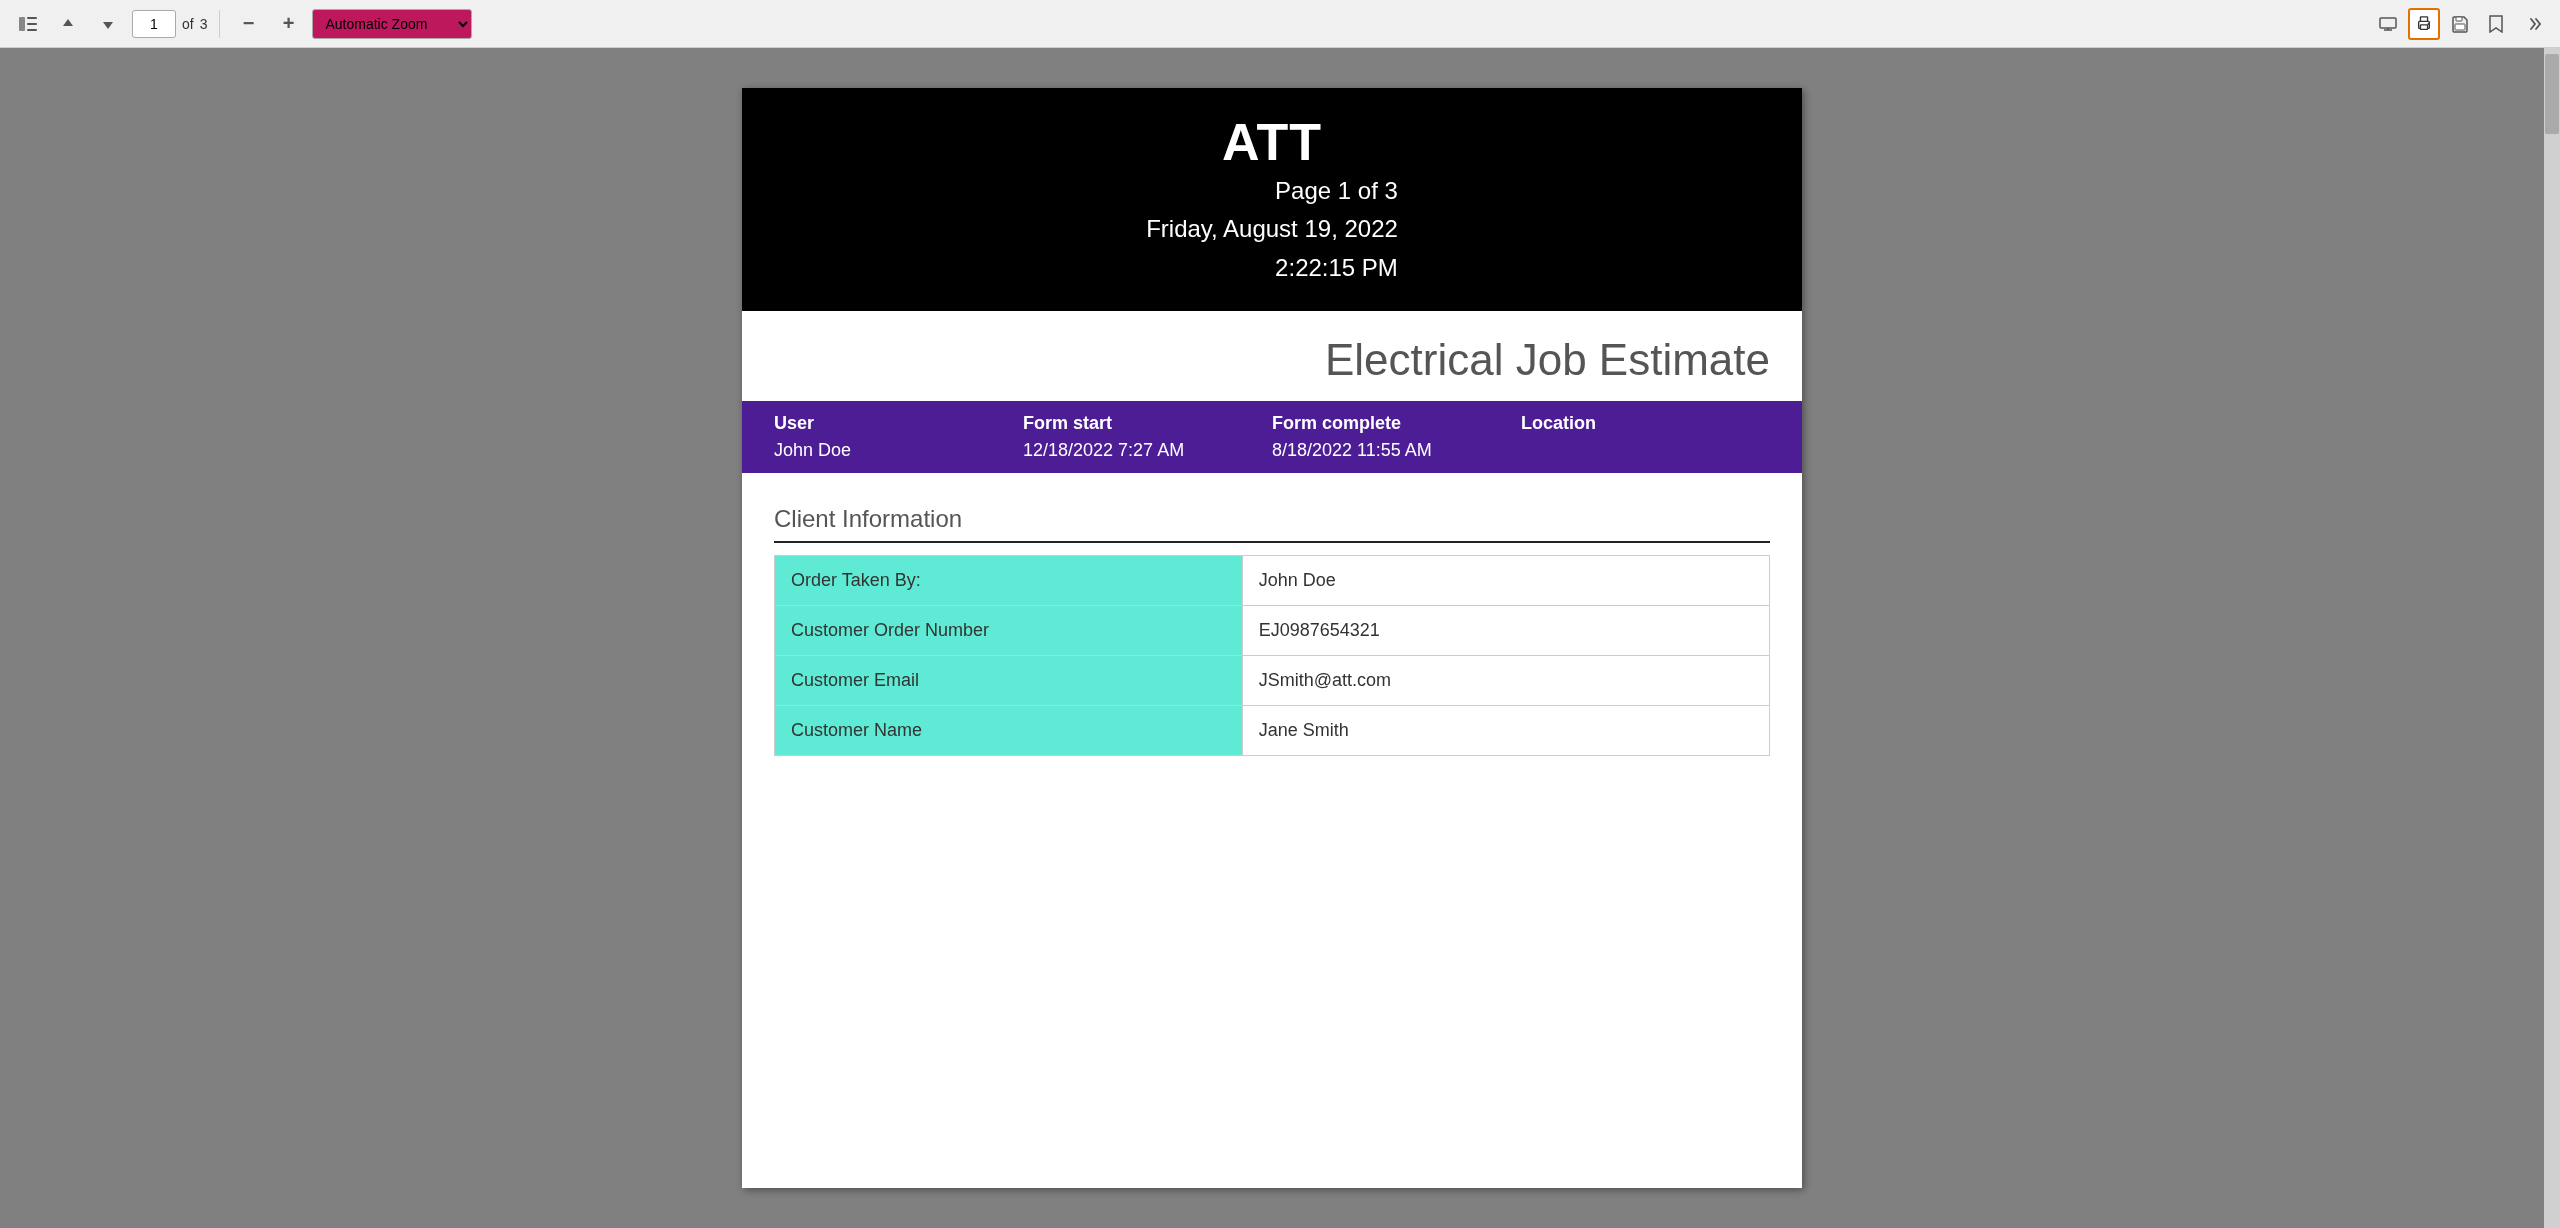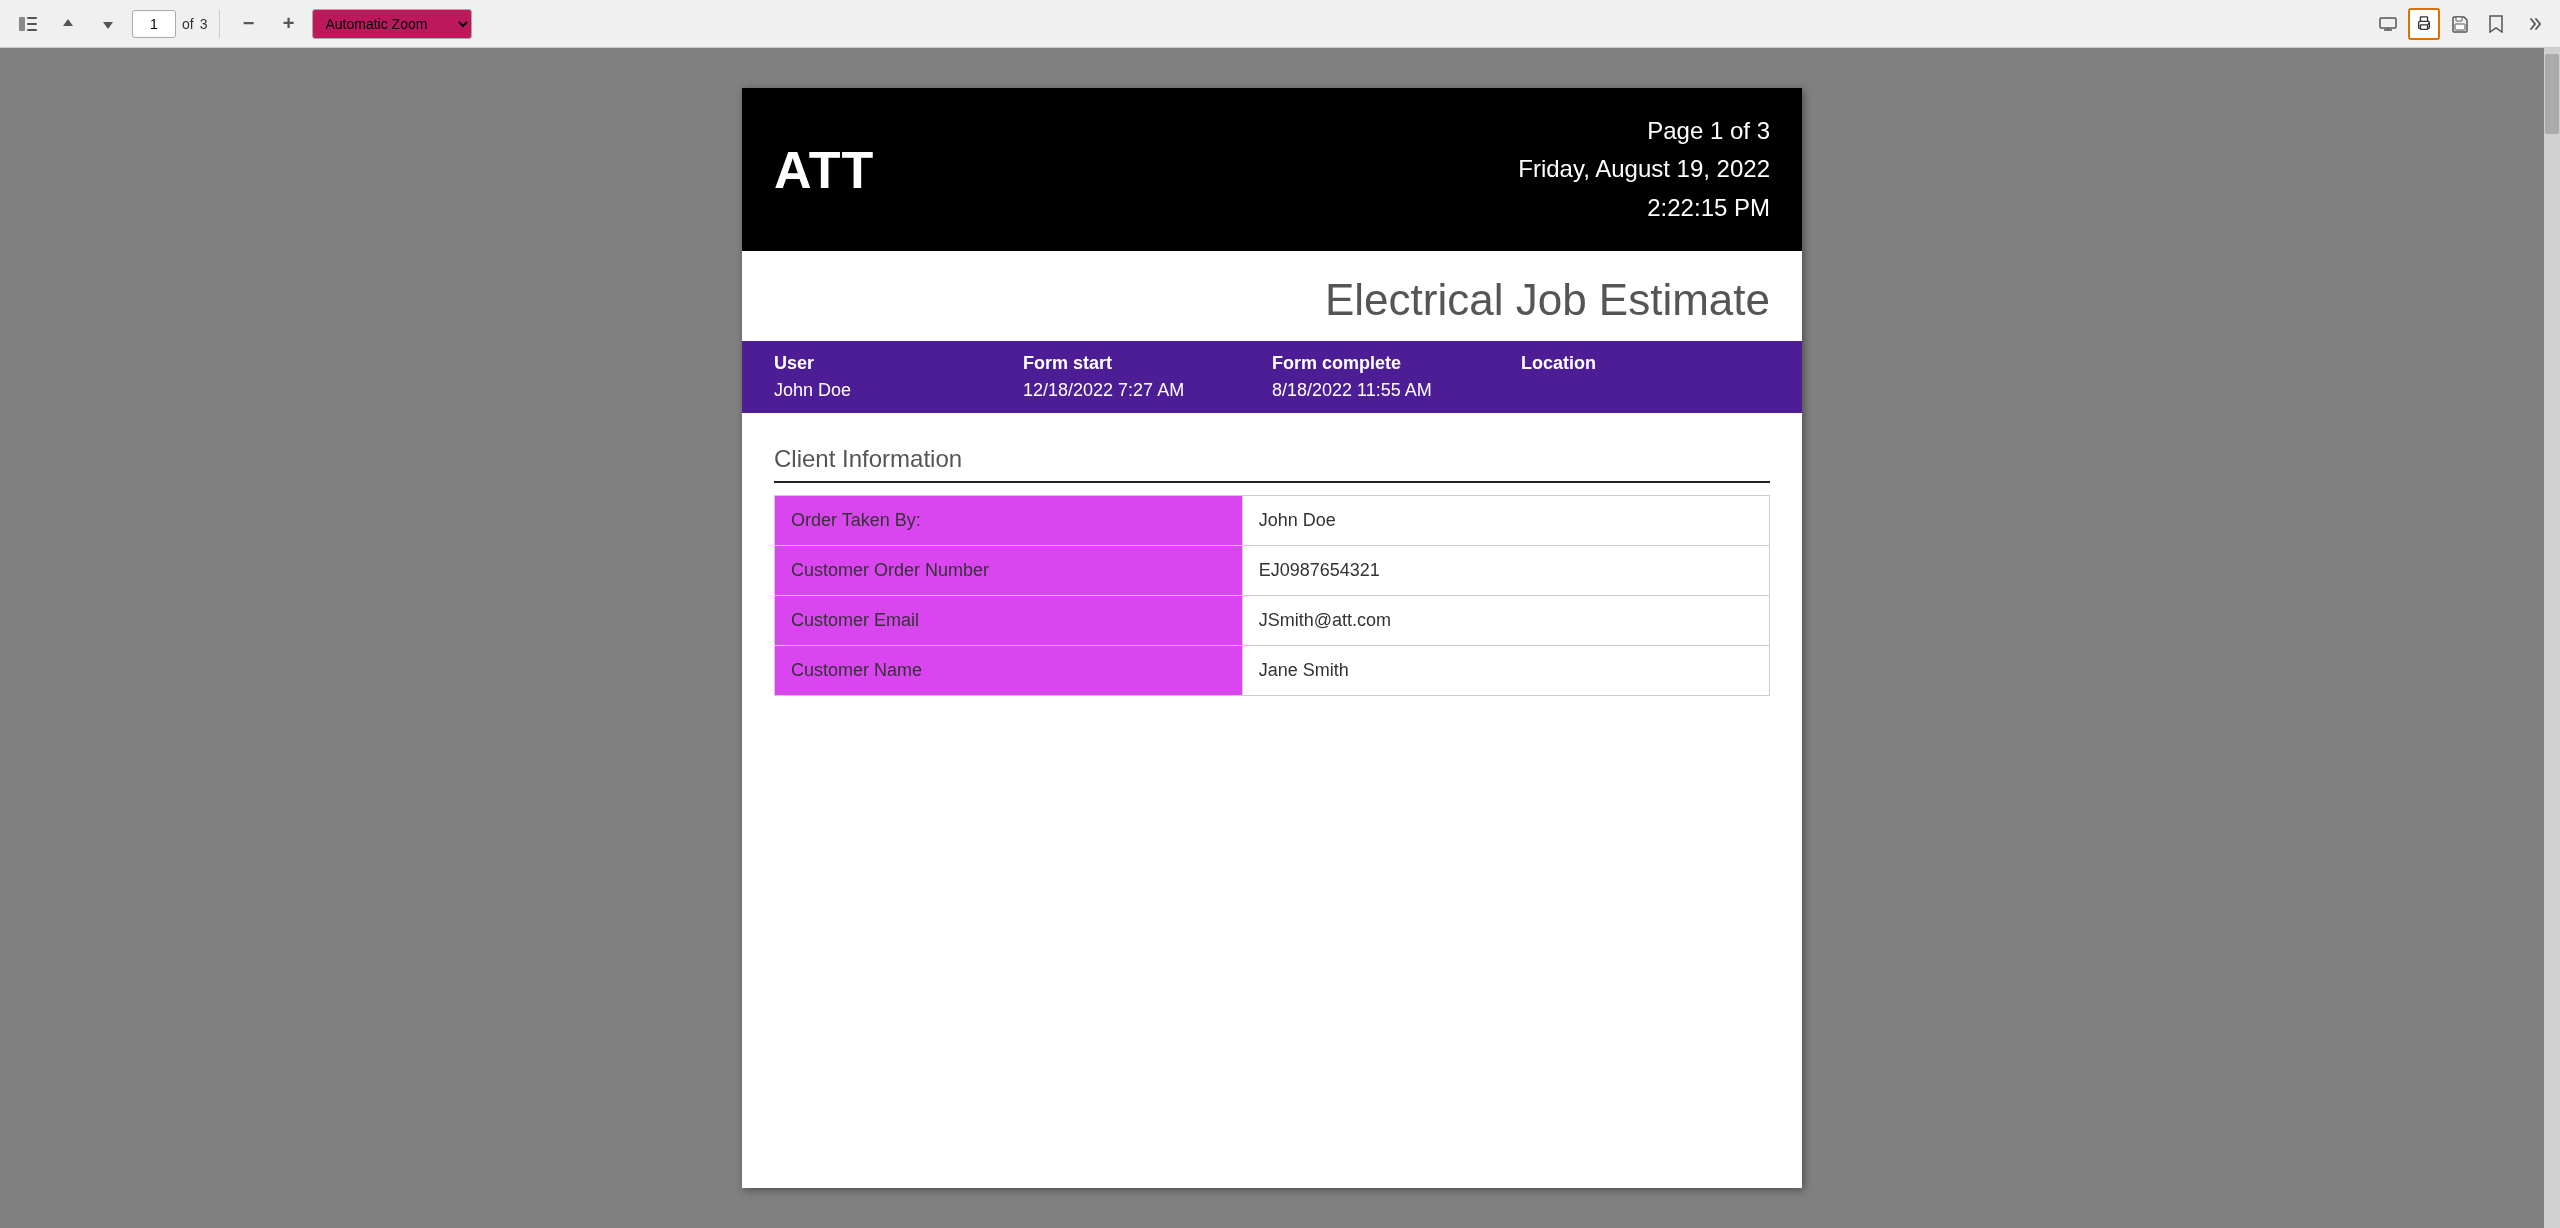--- a/index.html
+++ b/index.html
@@ -127,20 +127,21 @@
 
     
     .doc-header {
       background: #000;
       color: white;
       display: flex;
       justify-content: space-between;
       align-items: center;
       padding: 24px 32px;
       min-height: 120px;
+      flex-direction: column;
     }
     .doc-logo {
       font-size: 52px;
       font-weight: bold;
       color: white;
       letter-spacing: 1px;
     }
     .doc-header-right {
       text-align: right;
       font-size: 24px;
@@ -195,21 +196,21 @@
       margin: 0 32px;
       border-collapse: collapse;
     }
     .form-table tr td {
       border: 1px solid #ccc;
       padding: 14px 16px;
       font-size: 18px;
       vertical-align: middle;
     }
     .form-table tr td:first-child {
-      background: #d946ef;
+      background: #5eead4;
       color: #333;
       width: 47%;
     }
     .form-table tr td:last-child {
       background: #fff;
       color: #333;
     }
 
     
     svg { display: inline-block; vertical-align: middle; }

